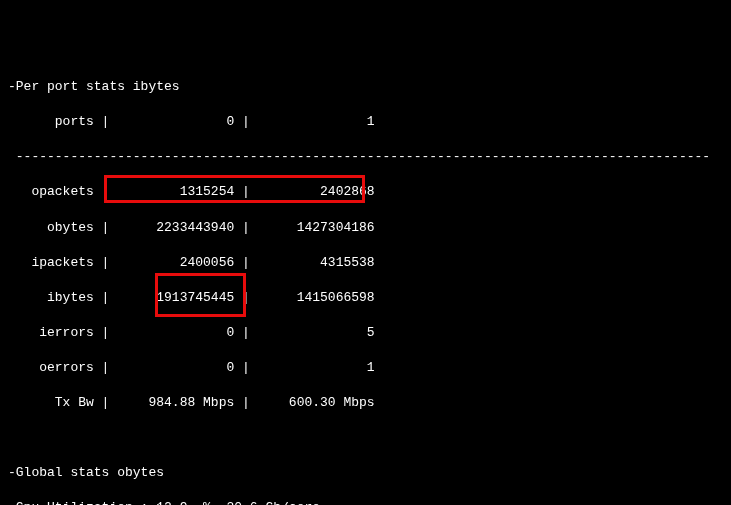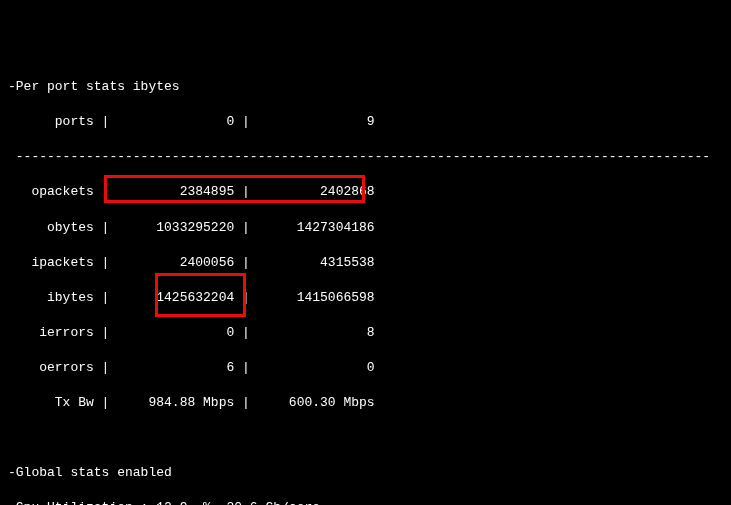--- a/index.html
+++ b/index.html
@@ -23,41 +23,41 @@
   #hl1 { left: 104px; top: 175px; width: 255px; height: 22px; }
   #hl2 { left: 155px; top: 273px; width: 85px; height: 38px; }
 </style>
 </head>
 <body>
 
 
 
 <span>-Per port stats ibytes
 </span>
-<span>      ports |               0 |               9
+<span>      ports |               0 |               1
 </span>
 <span> -----------------------------------------------------------------------------------------
 </span>
-<span>   opackets |         2384895 |         2402868
+<span>   opackets |         1315254 |         2402868
 </span>
-<span>     obytes |      1033295220 |      1427304186
+<span>     obytes |      2233443940 |      1427304186
 </span>
 <span>   ipackets |         2400056 |         4315538
 </span>
-<span>     ibytes |      1425632204 |      1415066598
+<span>     ibytes |      1913745445 |      1415066598
 </span>
-<span>    ierrors |               0 |               8
+<span>    ierrors |               0 |               5
 </span>
-<span>    oerrors |               6 |               0
+<span>    oerrors |               0 |               1
 </span>
 <span>      Tx Bw |     984.88 Mbps |     600.30 Mbps
 </span>
 <span>
 </span>
-<span>-Global stats enabled
+<span>-Global stats obytes
 </span>
 <span> Cpu Utilization : 12.9  %  30.6 Gb/core
 </span>
 
 
 
 
 
 <span>
 </span>

